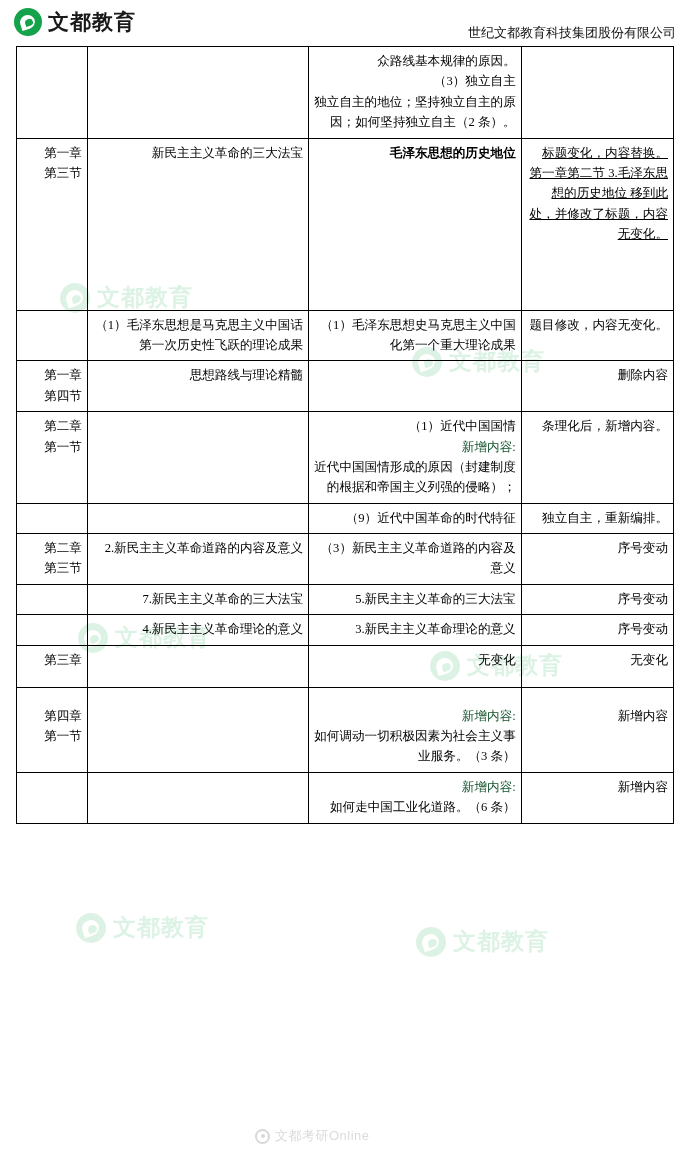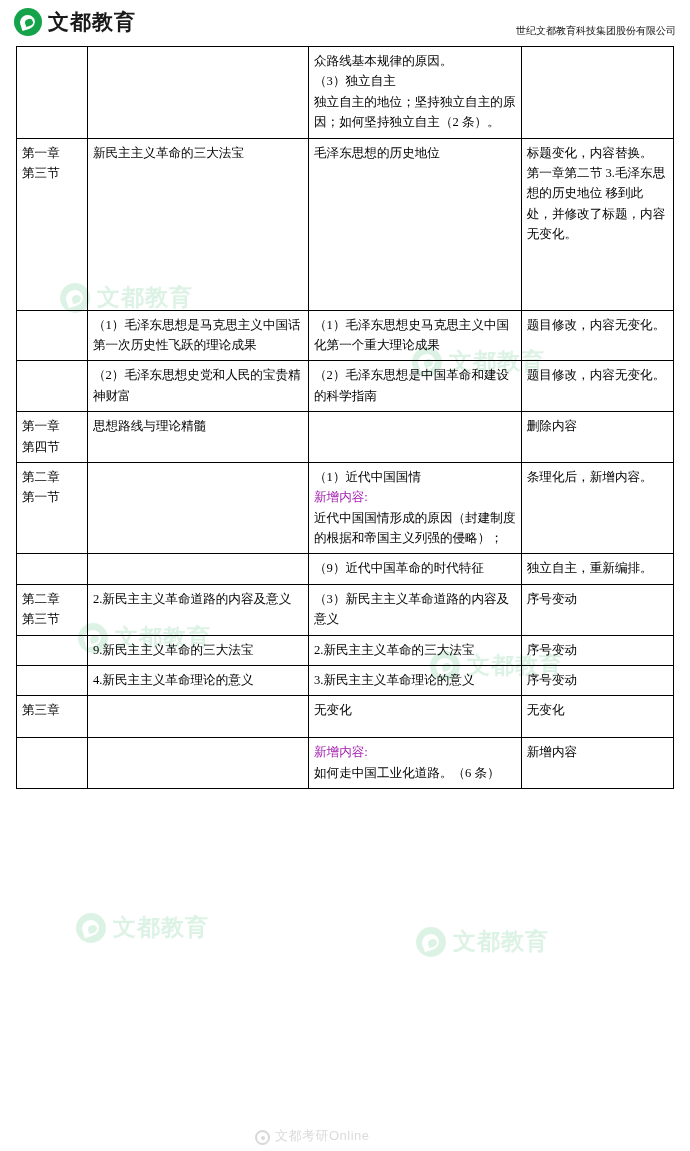--- a/index.html
+++ b/index.html
@@ -59,52 +59,53 @@
     font-family: "Liberation Sans", sans-serif;
     font-weight: bold;
     font-size: 21px;
     color: #1a1a1a;
     letter-spacing: 1px;
   }
   .header-title {
     position: absolute;
     right: 14px;
     top: 24px;
-    font-size: 10px;
+    font-size: 13px;
     color: #111;
     font-family: "Liberation Sans", sans-serif;
   }
 
   
   .doc {
     position: relative;
     margin: 0 16px;
   }
   table.main {
     border-collapse: collapse;
     width: 658px;
     table-layout: fixed;
     position: relative;
     z-index: 2;
     background: transparent;
+    text-align: right;
   }
   table.main td {
     border: 1px solid #000;
     vertical-align: top;
     padding: 4px 5px 5px 5px;
     font-size: 12.6px;
     line-height: 1.62;
     word-break: break-all;
   }
   .c1 { width: 68px; }
   .c2 { width: 212px; }
   .c3 { width: 204px; }
   .c4 { width: 146px; }
 
-  .newtag { color: #a21caf; }
+  .newtag { color: #14532d; }
 
   
   .wm {
     position: absolute;
     display: flex;
     align-items: center;
     gap: 7px;
     opacity: 0.30;
     z-index: 1;
     pointer-events: none;
@@ -148,21 +149,21 @@
   .wm-d { left: 414px; top: 604px; }
   .wm-e { left: 60px;  top: 866px; }
   .wm-f { left: 400px; top: 880px; }
 
   
   .weibo-wm {
     position: absolute;
     left: 255px;
     bottom: 6px;
     display: flex;
-    align-items: flex-end;
+    align-items: center;
     gap: 5px;
     opacity: 0.55;
     z-index: 5;
     pointer-events: none;
   }
   .weibo-eye {
     width: 15px; height: 15px;
     border-radius: 50%;
     border: 2px solid #b9b9b9;
     position: relative;
@@ -235,38 +236,32 @@
         <td style="white-space: pre-wrap;">众路线基本规律的原因。
 （3）独立自主
 独立自主的地位；坚持独立自主的原因；如何坚持独立自主（2 条）。</td>
         <td></td>
       </tr>
 
       <tr>
         <td style="white-space: pre-wrap;">第一章
 第三节</td>
         <td>新民主主义革命的三大法宝</td>
-        <td style="height:172px;">毛泽东思想的历史地位</td>
-        <td style="white-space: pre-wrap;">标题变化，内容替换。
+        <td style="height:172px;font-weight:bold;">毛泽东思想的历史地位</td>
+        <td style="white-space: pre-wrap; text-decoration: underline;">标题变化，内容替换。
 第一章第二节 3.毛泽东思想的历史地位 移到此处，并修改了标题，内容无变化。</td>
       </tr>
 
       <tr>
         <td></td>
         <td>（1）毛泽东思想是马克思主义中国话第一次历史性飞跃的理论成果</td>
         <td>（1）毛泽东思想史马克思主义中国化第一个重大理论成果</td>
         <td>题目修改，内容无变化。</td>
       </tr>
 
-      <tr>
-        <td></td>
-        <td>（2）毛泽东思想史党和人民的宝贵精神财富</td>
-        <td>（2）毛泽东思想是中国革命和建设的科学指南</td>
-        <td>题目修改，内容无变化。</td>
-      </tr>
 
       <tr>
         <td style="white-space: pre-wrap;">第一章
 第四节</td>
         <td>思想路线与理论精髓</td>
         <td style="height:42px;"></td>
         <td>删除内容</td>
       </tr>
 
       <tr>
@@ -291,39 +286,49 @@
       <tr>
         <td style="white-space: pre-wrap;">第二章
 第三节</td>
         <td>2.新民主主义革命道路的内容及意义</td>
         <td>（3）新民主主义革命道路的内容及意义</td>
         <td>序号变动</td>
       </tr>
 
       <tr>
         <td></td>
-        <td>9.新民主主义革命的三大法宝</td>
-        <td>2.新民主主义革命的三大法宝</td>
+        <td>7.新民主主义革命的三大法宝</td>
+        <td>5.新民主主义革命的三大法宝</td>
         <td>序号变动</td>
       </tr>
 
       <tr>
         <td></td>
         <td>4.新民主主义革命理论的意义</td>
         <td>3.新民主主义革命理论的意义</td>
         <td>序号变动</td>
       </tr>
 
       <tr>
         <td>第三章</td>
         <td></td>
         <td style="height:42px;">无变化</td>
         <td>无变化</td>
       </tr>
 
+      <tr>
+        <td style="padding-top: 18px; white-space: pre-wrap;">第四章
+第一节</td>
+        <td></td>
+        <td style="padding-top:18px;">
+          <div class="newtag">新增内容:</div>
+          <div>如何调动一切积极因素为社会主义事业服务。（3 条）</div>
+        </td>
+        <td style="padding-top:18px;">新增内容</td>
+      </tr>
 
       <tr>
         <td></td>
         <td></td>
         <td>
           <div class="newtag">新增内容:</div>
           <div>如何走中国工业化道路。（6 条）</div>
         </td>
         <td>新增内容</td>
       </tr>

